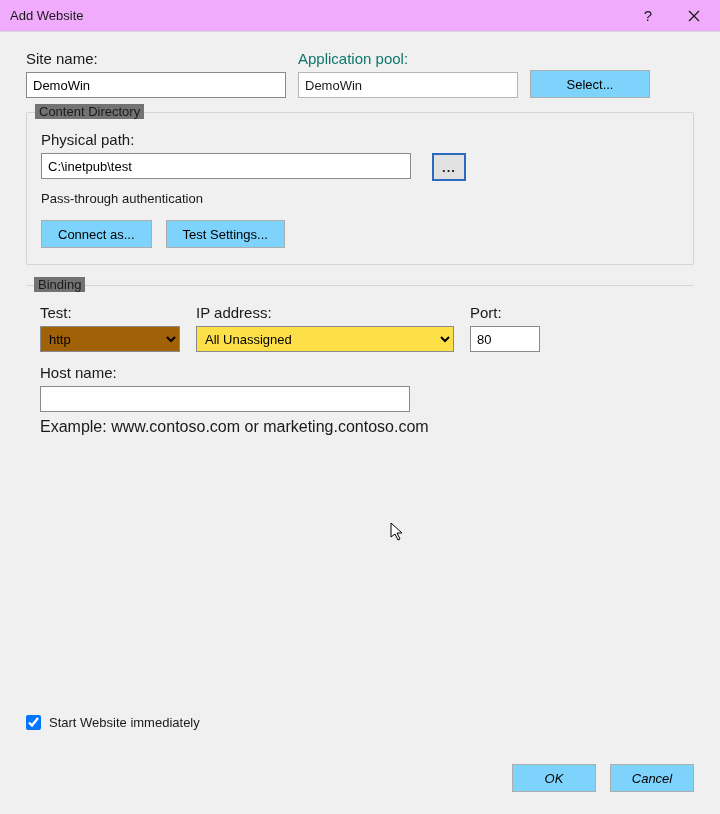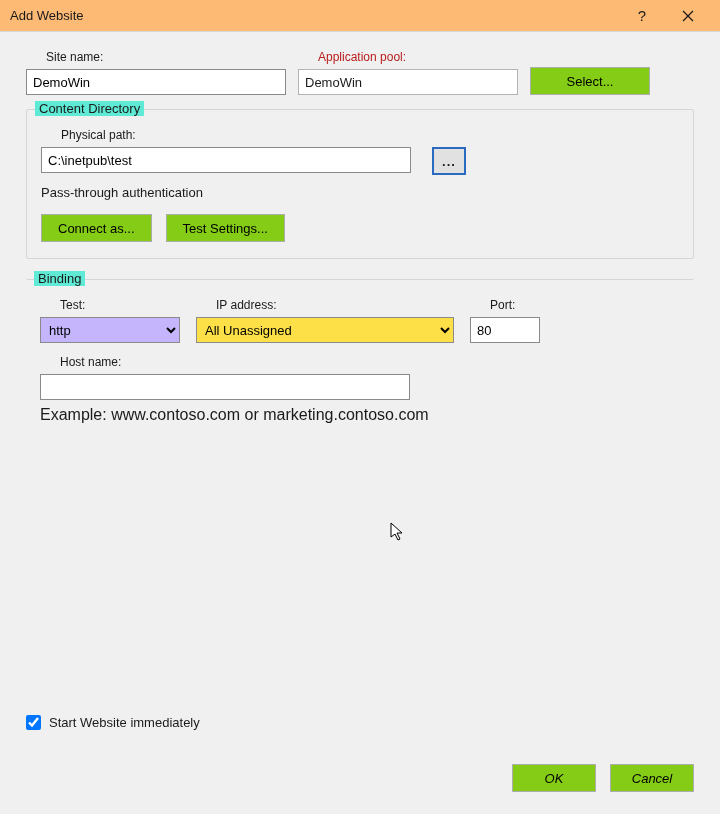--- a/index.html
+++ b/index.html
@@ -8,24 +8,24 @@
     width: 720px;
     height: 814px;
     background: #f0f0f0;
     font-family: "Segoe UI", Tahoma, sans-serif;
     font-size: 13px;
     color: #1a1a1a;
     overflow: hidden;
   }
   .titlebar {
     height: 32px;
-    background: #fdba74;
-    display: flex;
-    align-items: center;
-    padding: 0 9px 0 10px;
+    background: #f0abfc;
+    display: flex;
+    align-items: center;
+    padding: 0 3px 0 10px;
     border-bottom: 1px solid #d8d8d8;
   }
   .titlebar .title {
     flex: 1;
     font-size: 13px;
   }
   .titlebar .help, .titlebar .close {
     width: 46px;
     height: 32px;
     display: flex;
@@ -34,60 +34,59 @@
     font-family: inherit;
   }
   .titlebar .help { font-size: 15px; }
   .titlebar .close svg { width: 12px; height: 12px; }
   .content {
     padding: 18px 26px 0 26px;
   }
   .row { display: flex; gap: 12px; margin-bottom: 14px; }
   .col { display: flex; flex-direction: column; }
   label.field-label {
-    font-size: 12px;
+    font-size: 15px;
     margin-bottom: 5px;
     color: #1a1a1a;
-    margin-left: 20px;
-  }
-  label.disabled { color: #b91c1c; }
+  }
+  label.disabled { color: #0f766e; }
   input.text {
     border: 1px solid #8a8a8a;
     background: #ffffff;
     padding: 4px 6px;
     font-size: 13px;
     height: 26px;
     font-family: inherit;
   }
   input.text:disabled {
     border: 1px solid #b5b5b5;
     color: #1a1a1a;
     background: #ffffff;
   }
   button.btn {
-    background: #84cc16;
+    background: #7dd3fc;
     border: 1px solid #adadad;
     font-size: 13px;
     font-family: inherit;
     padding: 0 12px;
     height: 28px;
     cursor: pointer;
   }
   .groupbox {
     position: relative;
     border: 1px solid #d5d5d5;
     border-radius: 2px;
     padding: 18px 14px 16px 14px;
     margin-bottom: 20px;
   }
   .groupbox .legend {
     position: absolute;
     top: -9px;
     left: 8px;
-    background: #5eead4;
+    background: #737373;
     padding: 0 4px;
     font-size: 13px;
   }
   .browse {
     width: 34px;
     height: 28px;
     border: 2px solid #2a6bbf;
     background: #e1e1e1;
     display: flex;
     align-items: center;
@@ -95,21 +94,21 @@
     font-weight: bold;
     letter-spacing: 1px;
     cursor: pointer;
     font-family: inherit;
   }
   .passlbl { margin: 10px 0 14px 0; }
   .btnrow { display: flex; gap: 14px; }
   .btnrow .btn { padding: 0 16px; }
   select.combo {
     border: 1px solid #8a8a8a;
-    background: #c4b5fd;
+    background: #a16207;
     height: 26px;
     font-size: 13px;
     padding: 0 4px;
     font-family: inherit;
   }
   select.combo.white { background: #fde047; }
   .example { font-size: 16px; margin-top: 6px; }
   .cursor {
     position: absolute;
     left: 390px;

